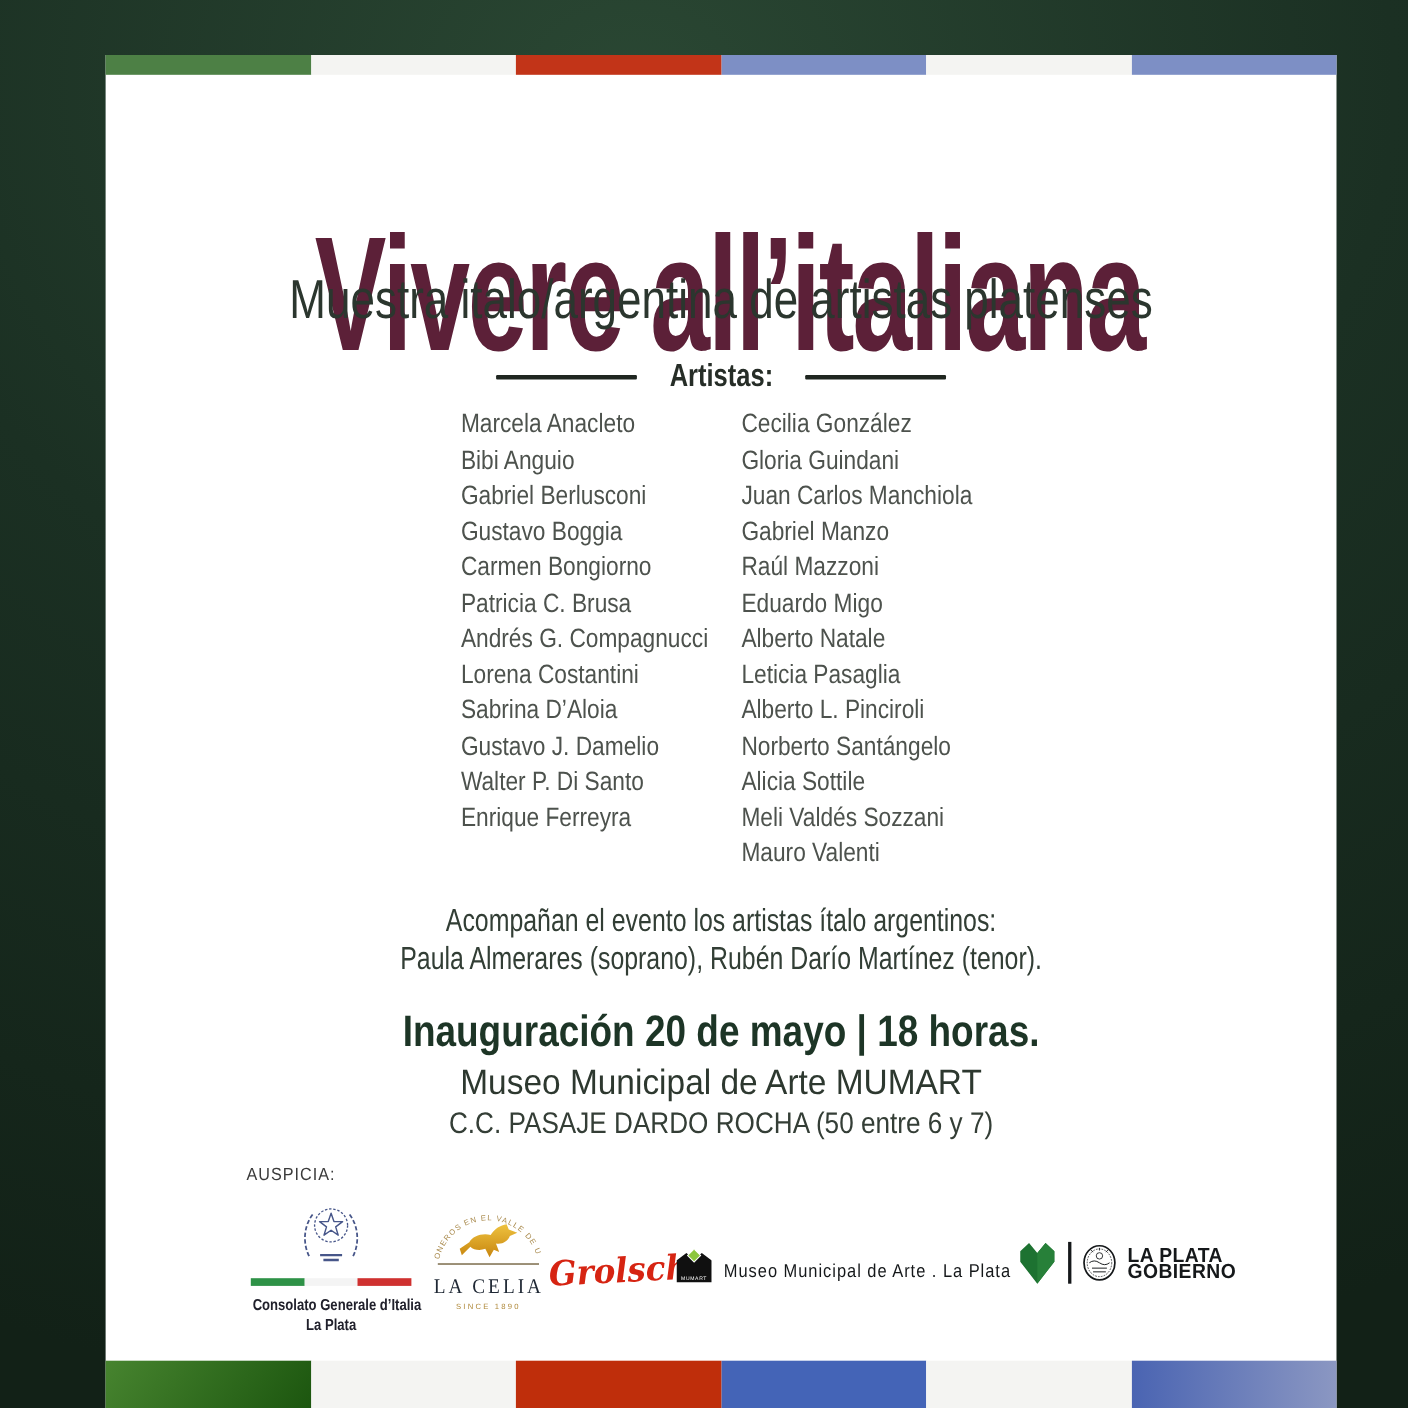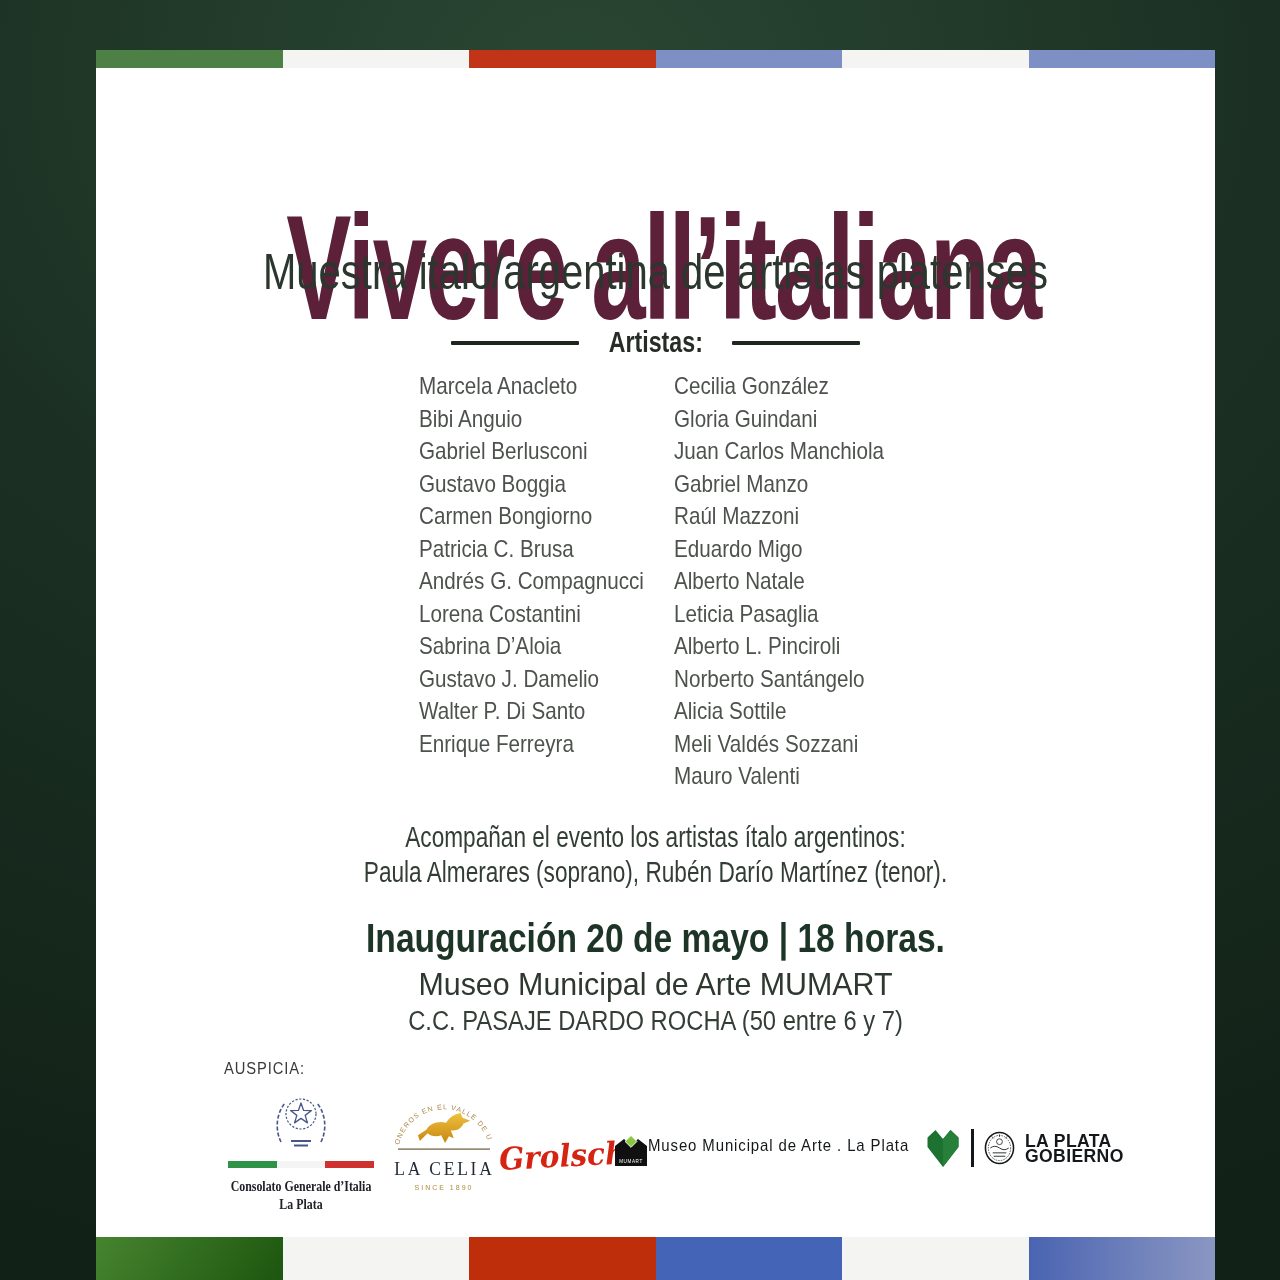--- a/index.html
+++ b/index.html
@@ -39,40 +39,40 @@
   .col2{left:578px;}
   .accompany{top:770px;font-size:29px;line-height:35px;color:#323e35;transform:scaleX(0.78);}
   .opening{top:866px;font-size:40px;font-weight:700;color:#1d3526;transform:scaleX(0.84);}
   .venue{top:916px;font-size:32px;color:#2d382f;transform:scaleX(0.95);}
   .address{top:956px;font-size:27px;color:#343e36;transform:scaleX(0.88);}
   .auspicia{
     position:absolute;left:128px;top:1010px;font-size:16px;color:#3a3a3a;
     letter-spacing:1px;transform:scaleX(0.92);transform-origin:left top;
   }
   
-  .consulate{position:absolute;left:118px;top:1040px;width:174px;text-align:center;font-family:Liberation Serif, serif;}
+  .consulate{position:absolute;left:118px;top:1040px;width:174px;text-align:center;}
   .consulate-flag{width:146px;height:7px;margin:5px auto 9px;display:flex;}
   .consulate-text{
     font-size:14.5px;font-weight:700;color:#20202b;line-height:18px;
     transform:scaleX(0.82);white-space:nowrap;
   }
   .lacelia{position:absolute;left:294px;top:1046px;width:108px;text-align:center;}
   .lacelia-name{
     font-family:"Liberation Serif",serif;font-size:19px;letter-spacing:3px;
     color:#1f2834;margin-top:2px;white-space:nowrap;transform:scaleX(0.92);
   }
   .lacelia-since{
     font-size:7px;letter-spacing:2px;color:#b08a3c;margin-top:4px;
   }
   .grolsch{
     position:absolute;left:400px;top:1088px;width:120px;text-align:center;
     font-family:"DejaVu Serif",serif;font-style:italic;font-weight:700;
     font-size:31px;color:#d62412;transform:rotate(-3deg) scaleX(0.95);
   }
-  .mumart{position:absolute;left:519px;top:1086px;display:flex;align-items:flex-start;gap:1px;}
+  .mumart{position:absolute;left:519px;top:1086px;display:flex;align-items:flex-end;gap:11px;}
   .mumart-text{
     font-size:17px;letter-spacing:1px;color:#15181a;white-space:nowrap;
     transform:scaleX(0.88);transform-origin:left center;
   }
   .gobierno{position:absolute;left:829px;top:1077px;height:42px;display:flex;align-items:center;gap:10px;}
   .gob-divider{width:2.5px;height:38px;background:#15181a;}
   .gob-text{
     font-size:18.5px;line-height:15px;font-weight:700;color:#15181a;
     letter-spacing:0.4px;white-space:nowrap;transform:scaleX(0.95);transform-origin:left center;
   }

